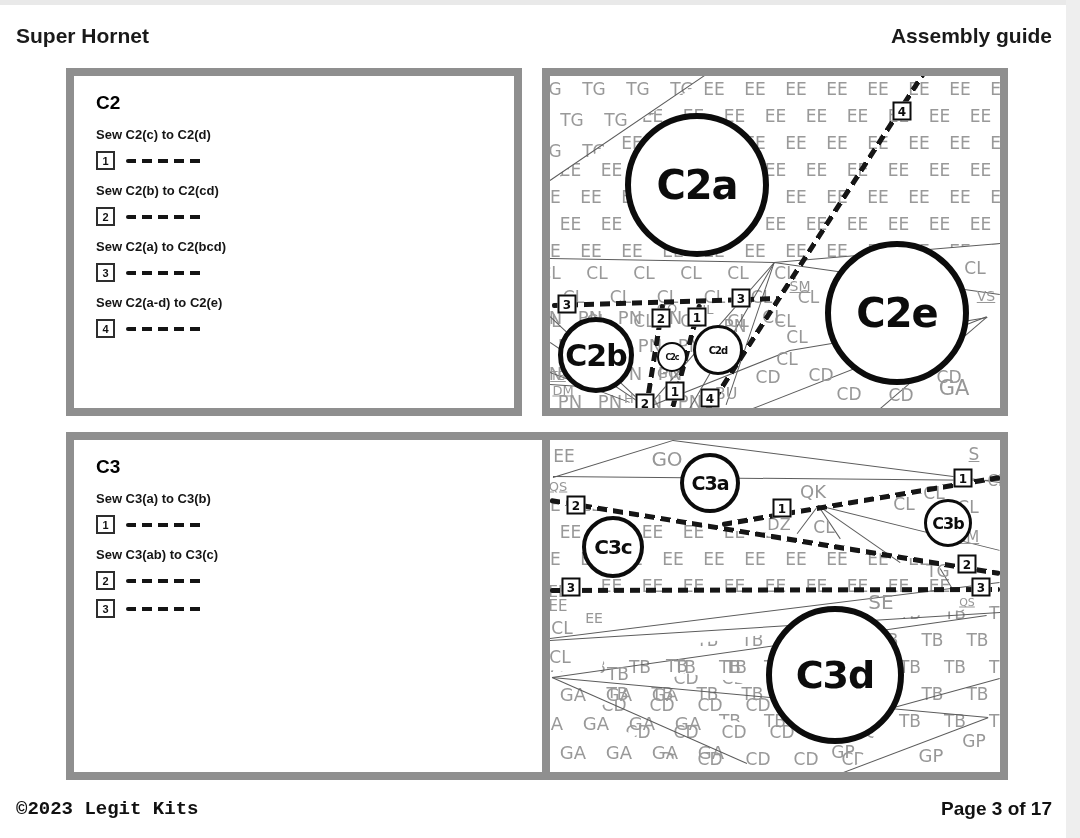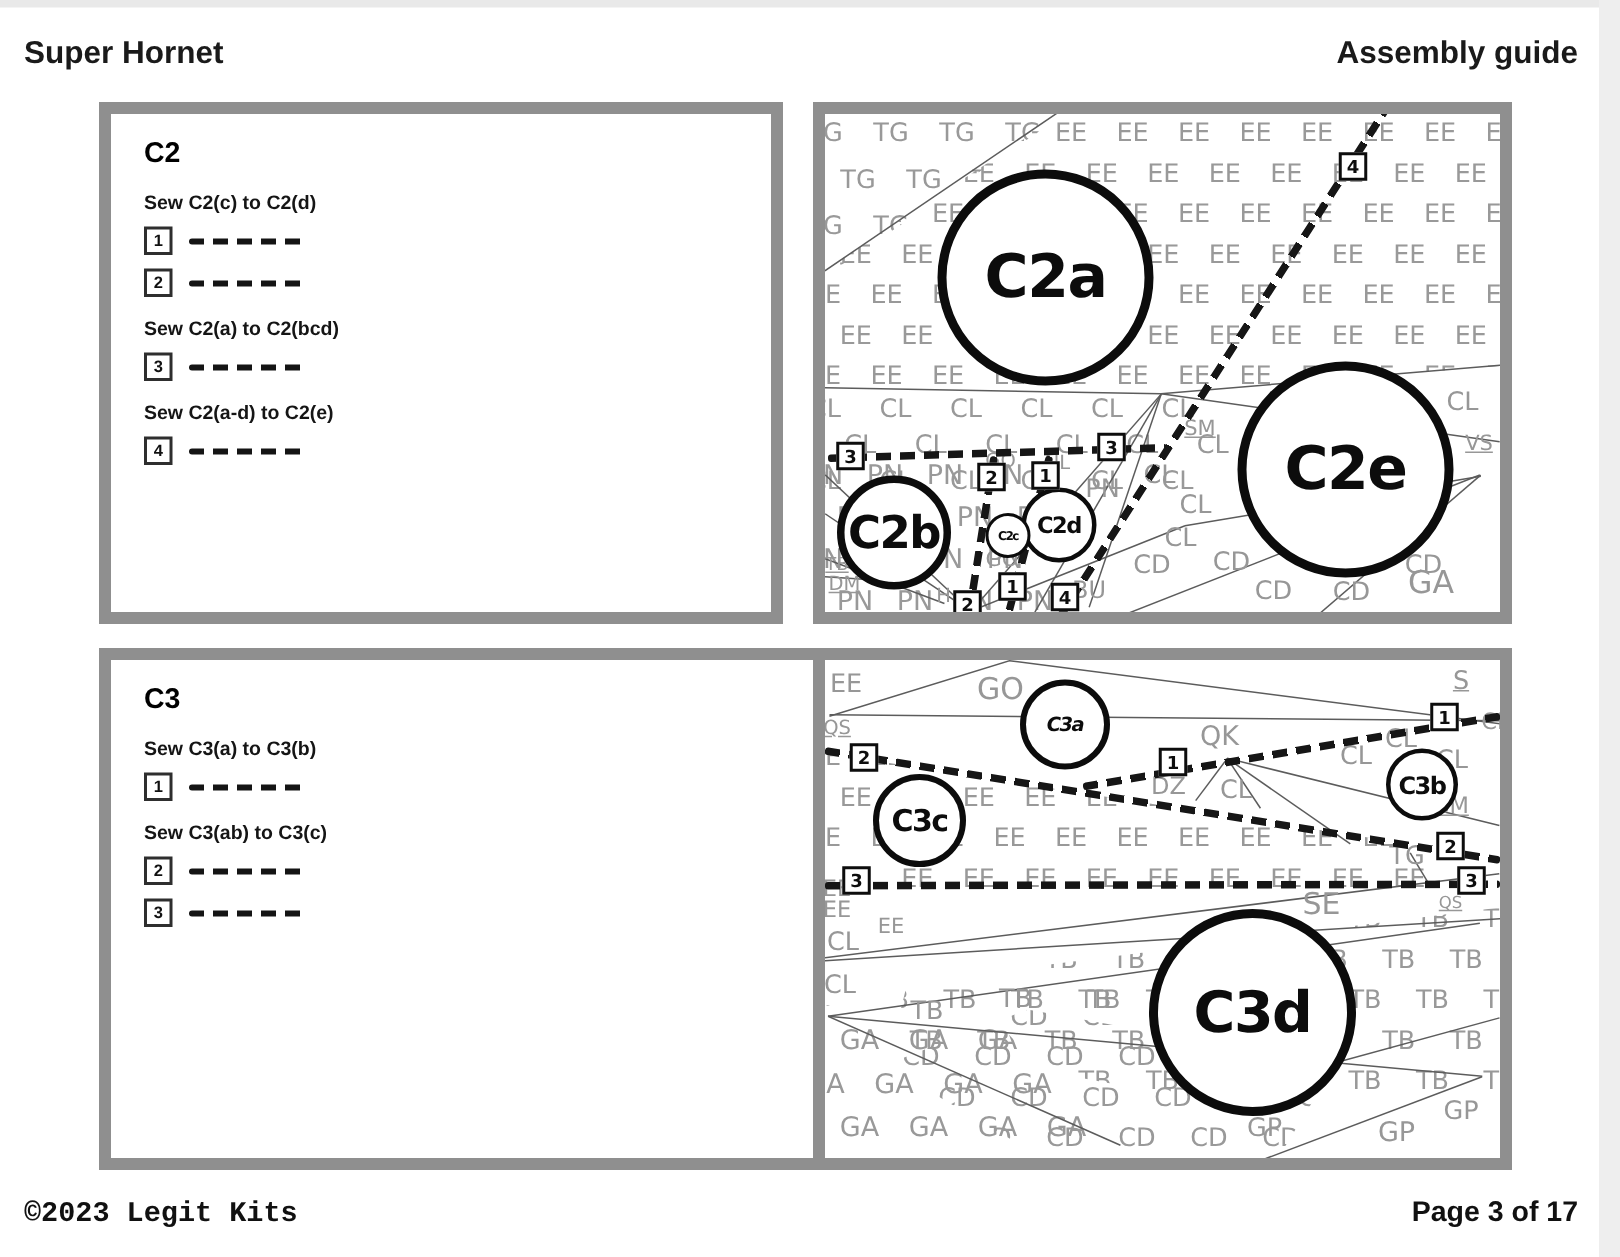--- a/index.html
+++ b/index.html
@@ -55,20 +55,21 @@
   <div class="hdr right">Assembly guide</div>
 
   <div class="panel instr pos-tl">
     <div class="inner" id="instr-0">
         <div class="instr-title">C2</div>
         <div class="step-text">Sew C2(c) to C2(d)</div>
         <div class="step-row">
           <span class="sbox">1</span>
           <span class="sdash"></span>
         </div>
+        <div class="step-text">Sew C2(b) to C2(cd)</div>
         <div class="step-row">
           <span class="sbox">2</span>
           <span class="sdash"></span>
         </div>
         <div class="step-text">Sew C2(a) to C2(bcd)</div>
         <div class="step-row">
           <span class="sbox">3</span>
           <span class="sdash"></span>
         </div>
         <div class="step-text">Sew C2(a-d) to C2(e)</div>
@@ -288,21 +289,21 @@
         <span class="lbl" style="left: 299px; top: 318px;">CD</span>
         <span class="lbl" style="left: 351px; top: 319px;">CD</span>
         <span class="lbl" style="left: 399px; top: 301px;">CD</span>
         <div class="dline" style="left: 2px; top: 227px; width: 226.108px; transform: rotate(-0.0309635rad);"></div>
         <div class="dline" style="left: 113px; top: 226px; width: 108.342px; transform: rotate(1.72836rad);"></div>
         <div class="dline" style="left: 150px; top: 226px; width: 110.603px; transform: rotate(1.82674rad);"></div>
         <div class="dline" style="left: 155px; top: 335px; width: 405.268px; transform: rotate(-0.999904rad);"></div>
         <div class="circ" style="left: 147px; top: 109px; width: 132px; height: 132px; border-width: 6px; border-style: solid; border-color: rgb(12, 12, 12); font-size: 40px;">C2a</div>
         <div class="circ" style="left: 347px; top: 237px; width: 132px; height: 132px; border-width: 6px; border-style: solid; border-color: rgb(12, 12, 12); font-size: 40px;">C2e</div>
         <div class="circ" style="left: 46px; top: 279px; width: 66px; height: 66px; border-width: 5px; border-style: solid; border-color: rgb(12, 12, 12); font-size: 30px;">C2b</div>
-        <div class="circ" style="left: 156px; top: 274px; width: 44px; height: 44px; border-width: 3px; border-style: solid; border-color: rgb(12, 12, 12); font-size: 15px;">C2d</div>
+        <div class="circ" style="left: 168px; top: 274px; width: 44px; height: 44px; border-width: 3px; border-style: solid; border-color: rgb(12, 12, 12); font-size: 10px;">C2d</div>
         <div class="circ" style="left: 122px; top: 281px; width: 26px; height: 26px; border-width: 2px; border-style: solid; border-color: rgb(12, 12, 12); font-size: 8px;">C2c</div>
         <div class="nbox" style="left: 352px; top: 35px;">4</div>
         <div class="nbox" style="left: 17px; top: 228px;">3</div>
         <div class="nbox" style="left: 191px; top: 222px;">3</div>
         <div class="nbox" style="left: 111px; top: 242px;">2</div>
         <div class="nbox" style="left: 147px; top: 241px;">1</div>
         <div class="nbox" style="left: 95px; top: 327px;">2</div>
         <div class="nbox" style="left: 125px; top: 315px;">1</div>
         <div class="nbox" style="left: 160px; top: 322px;">4</div>
       </div>
@@ -560,21 +561,21 @@
         <span class="lbl" style="left: 10px; top: 217px;">CL</span>
         <span class="lbl" style="left: 68px; top: 234px;">TB</span>
         <span class="lbl" style="left: 127px; top: 226px;">TB</span>
         <span class="lbl" style="left: 186px; top: 227px;">TB</span>
         <span class="lbl" style="left: 293px; top: 312px; font-size: 17px;">GP</span>
         <span class="lbl" style="left: 381px; top: 315px; font-size: 18px;">GP</span>
         <span class="lbl" style="left: 424px; top: 301px; font-size: 17px;">GP</span>
         <div class="dline" style="left: 0px; top: 58px; width: 455.883px; transform: rotate(0.160821rad);"></div>
         <div class="dline" style="left: 172px; top: 82px; width: 281.945px; transform: rotate(-0.167481rad);"></div>
         <div class="dline" style="left: 0px; top: 148px; width: 450.001px; transform: rotate(-0.0022222rad);"></div>
-        <div class="circ" style="left: 160px; top: 43px; width: 52px; height: 52px; border-width: 4px; border-style: solid; border-color: rgb(12, 12, 12); font-size: 13px; font-style: italic;">C3a</div>
+        <div class="circ" style="left: 160px; top: 43px; width: 52px; height: 52px; border-width: 4px; border-style: solid; border-color: rgb(12, 12, 12); font-size: 19px;">C3a</div>
         <div class="circ" style="left: 398px; top: 83px; width: 42px; height: 42px; border-width: 3px; border-style: solid; border-color: rgb(12, 12, 12); font-size: 16px;">C3b</div>
         <div class="circ" style="left: 63px; top: 107px; width: 54px; height: 54px; border-width: 4px; border-style: solid; border-color: rgb(12, 12, 12); font-size: 20px;">C3c</div>
         <div class="circ" style="left: 285px; top: 235px; width: 126px; height: 126px; border-width: 6px; border-style: solid; border-color: rgb(12, 12, 12); font-size: 38px;">C3d</div>
         <div class="nbox" style="left: 26px; top: 65px;">2</div>
         <div class="nbox" style="left: 232px; top: 68px;">1</div>
         <div class="nbox" style="left: 413px; top: 38px;">1</div>
         <div class="nbox" style="left: 417px; top: 124px;">2</div>
         <div class="nbox" style="left: 21px; top: 147px;">3</div>
         <div class="nbox" style="left: 431px; top: 147px;">3</div>
       </div>

